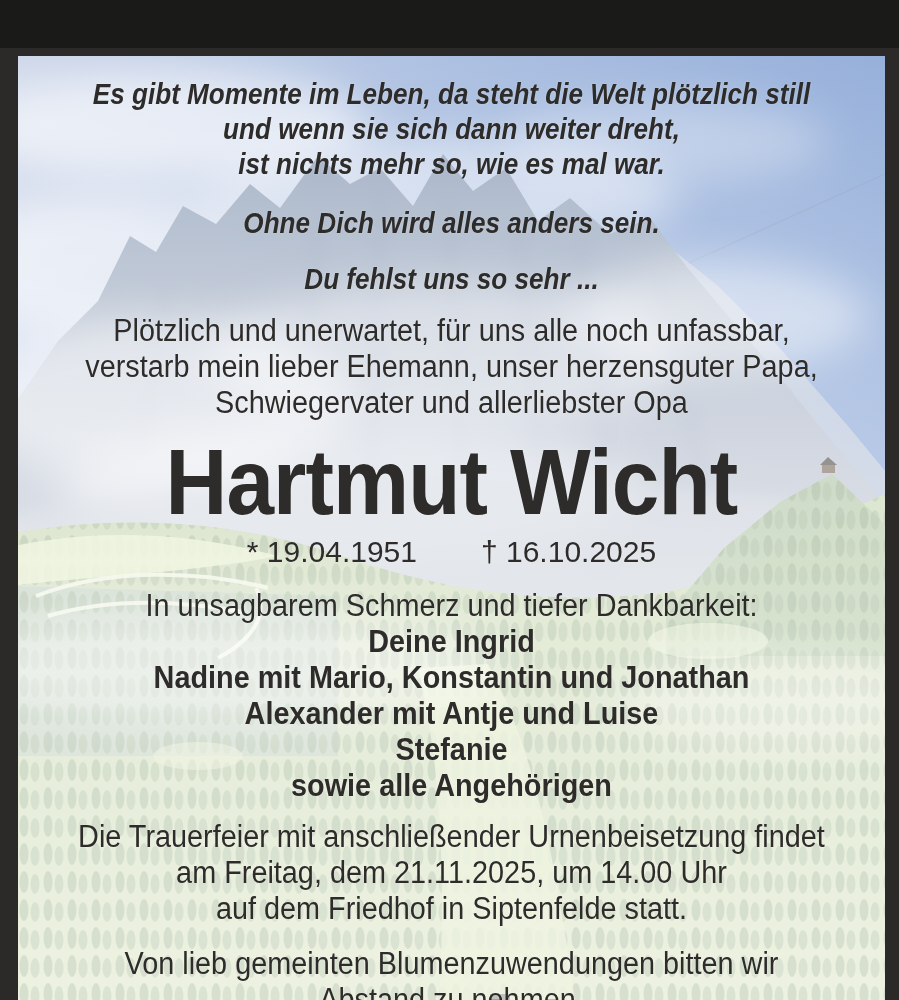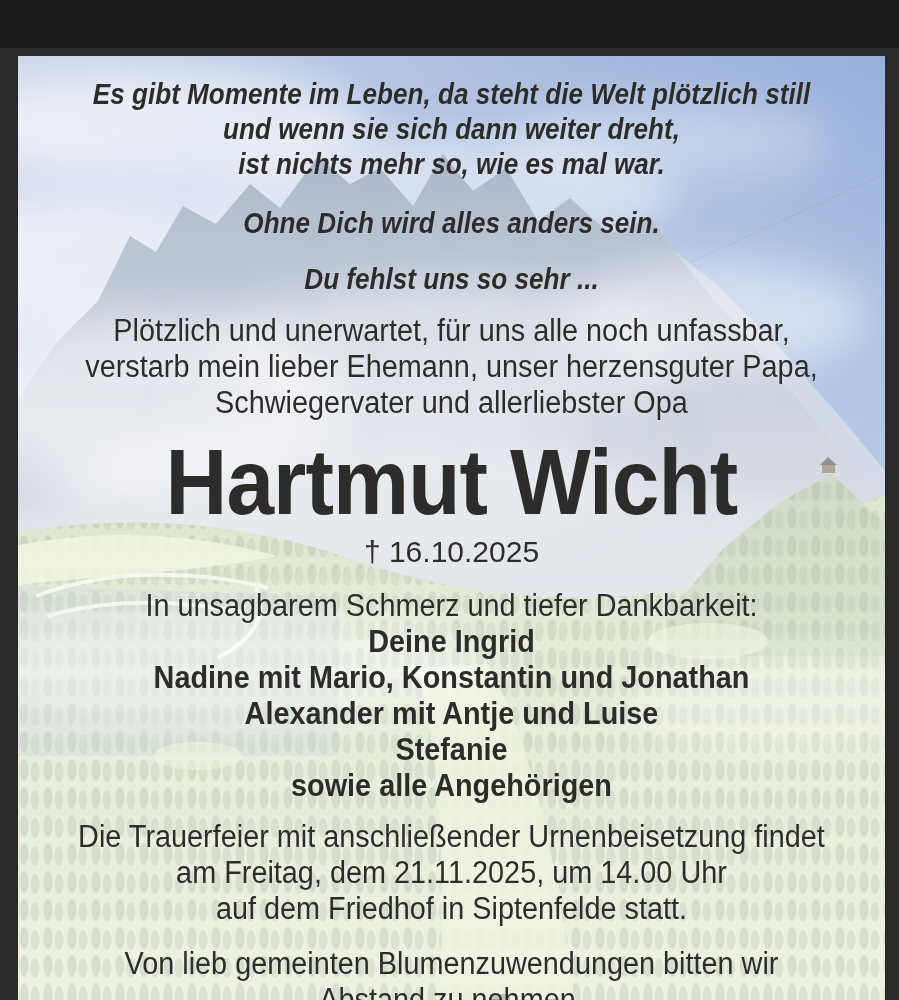--- a/index.html
+++ b/index.html
@@ -167,20 +167,21 @@
 
       <div class="block body-reg" style="top:257px">
         <div>Plötzlich und unerwartet, für uns alle noch unfassbar,</div>
         <div>verstarb mein lieber Ehemann, unser herzensguter Papa,</div>
         <div>Schwiegervater und allerliebster Opa</div>
       </div>
 
       <div class="block name" style="top:378px">Hartmut Wicht</div>
 
       <div class="block dates" style="top:479px">
+        <span>* 19.04.1951</span>
         <span>† 16.10.2025</span>
       </div>
 
       <div class="block body-reg" style="top:532px">In unsagbarem Schmerz und tiefer Dankbarkeit:</div>
 
       <div class="block body-bold" style="top:568px">
         <div>Deine Ingrid</div>
         <div>Nadine mit Mario, Konstantin und Jonathan</div>
         <div>Alexander mit Antje und Luise</div>
         <div>Stefanie</div>

